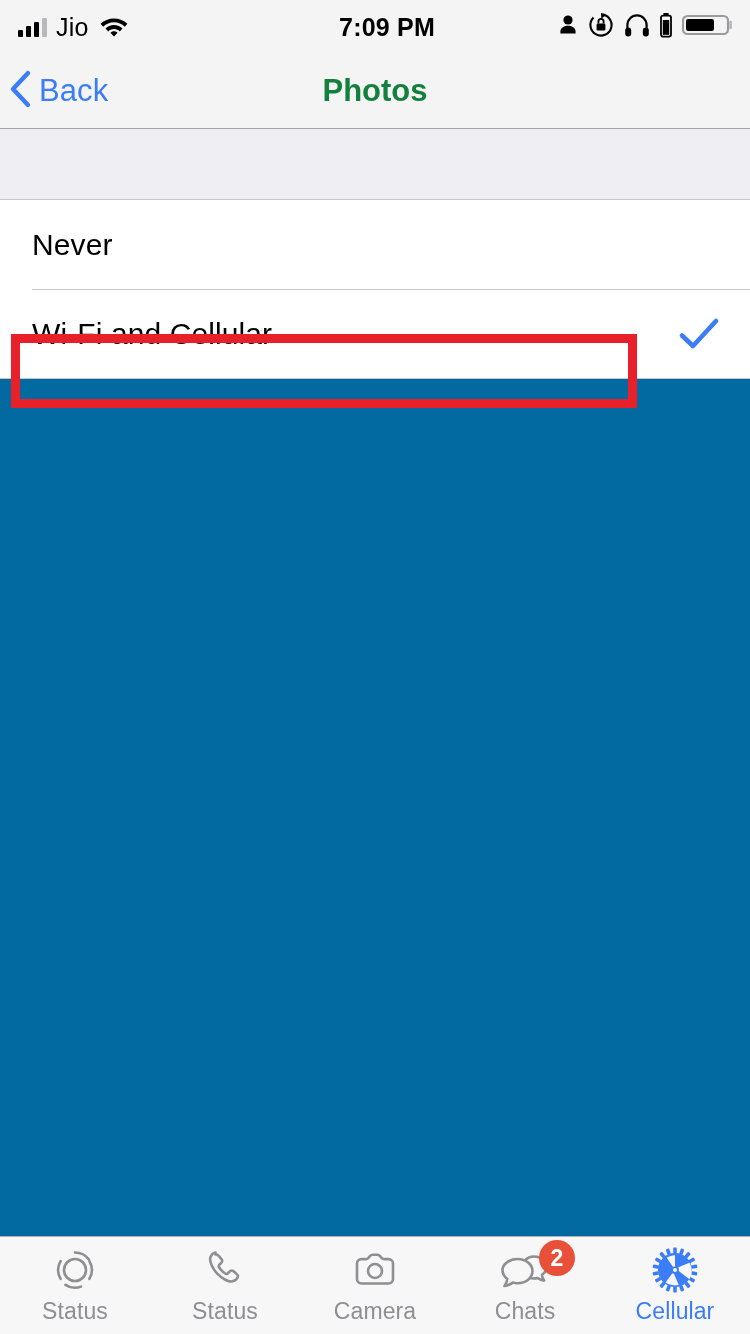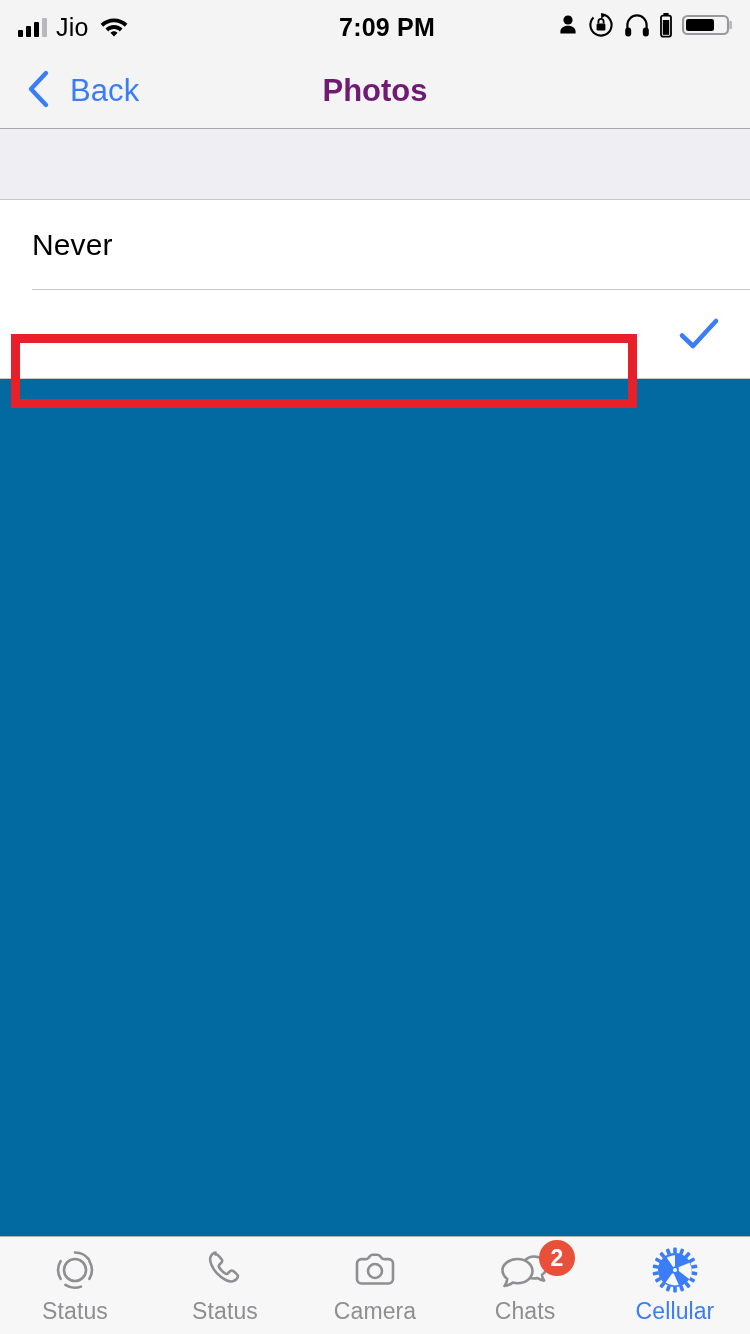--- a/index.html
+++ b/index.html
@@ -46,31 +46,31 @@
   
   .navbar {
     height: 75px;
     background: #F4F4F4;
     border-bottom: 1px solid #A7A7AA;
     position: relative;
     display: flex; align-items: center;
     flex: none;
   }
   .back-btn {
-    display: flex; align-items: center; gap: 20px;
-    padding: 6px 14px 6px 26px;
+    display: flex; align-items: center; gap: 7px;
+    padding: 6px 14px 6px 8px;
     cursor: pointer; background: none; border: none;
   }
   .back-label {
     font-size: 31px; color: #3B7DF6; letter-spacing: .1px;
   }
   .nav-title {
     position: absolute; left: 0; right: 0;
     text-align: center;
-    font-size: 31px; font-weight: bold; color: #701a75;
+    font-size: 31px; font-weight: bold; color: #15803d;
     pointer-events: none;
   }
 
   
   .content { flex: 1 1 auto; background: #0369a1; position: relative; }
   .section-gap { height: 70px; background: #EFEEF3; }
   .list {
     background: #FFFFFF;
     border-top: 1px solid #C6C6C8;
     border-bottom: 1px solid #C6C6C8;
@@ -209,20 +209,21 @@
     <div class="section-gap"></div>
 
     <div class="list">
 
       <div class="row">
         <span class="row-label">Never</span>
       </div>
 
 
       <div class="row">
+        <span class="row-label">Wi-Fi and Cellular</span>
         <span class="row-check">
           <svg width="42" height="36" viewBox="0 0 42 36">
             <path d="M4 19.5L15 30 38 5" fill="none" stroke="#3B7DF6" stroke-width="4.6" stroke-linecap="round" stroke-linejoin="round"></path>
           </svg>
         </span>
       </div>
 
     </div>
 
     <div class="annot-box"></div>

